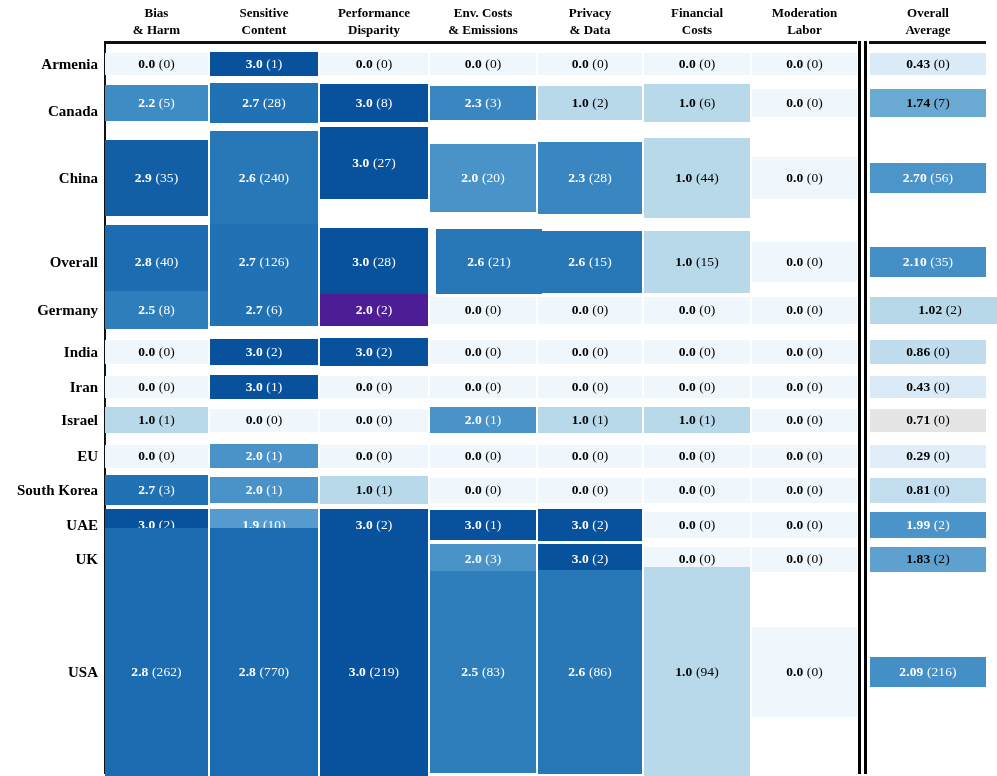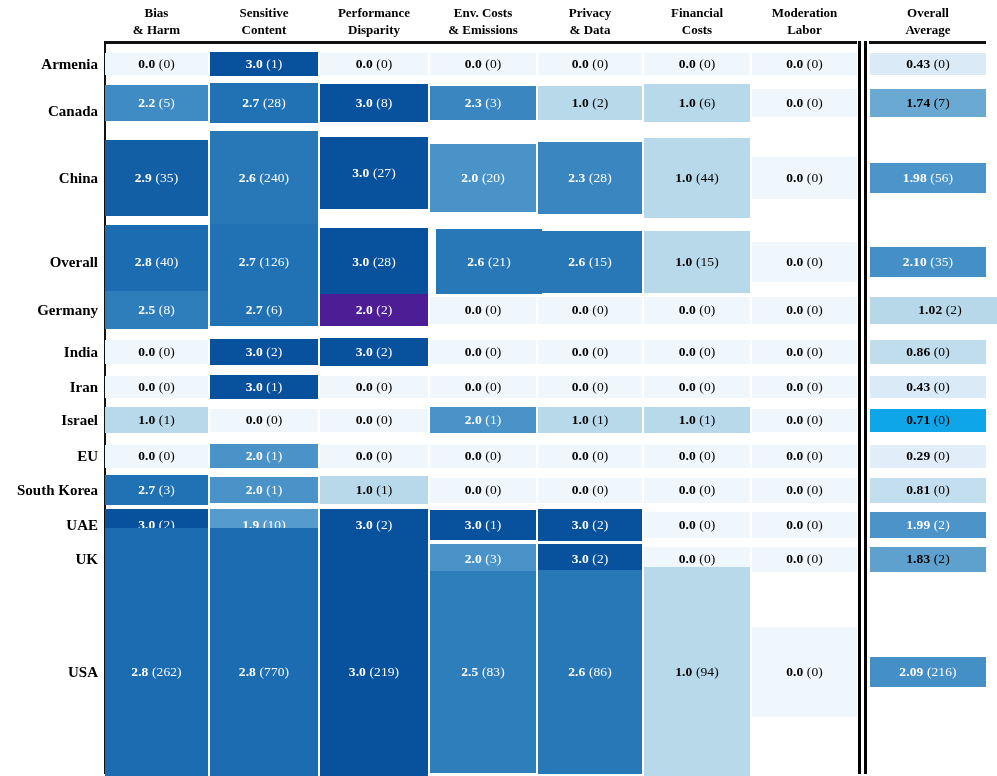--- a/index.html
+++ b/index.html
@@ -176,37 +176,37 @@
       </div>
       <div class="cell light" style="left: 870px; width: 116px; height: 28px; top: 89px; background: rgb(105, 169, 210);">
         <span class="txt"><span class="v">1.74</span> <span class="n">(7)</span></span>
       </div>
       <div class="cell dark" style="left: 105px; width: 103px; height: 75.8947px; top: 140.053px; background: rgb(18, 95, 166);">
         <span class="txt"><span class="v">2.9</span> <span class="n">(35)</span></span>
       </div>
       <div class="cell dark" style="left: 210px; width: 108px; height: 93.7736px; top: 131.113px; background: rgb(40, 120, 184);">
         <span class="txt"><span class="v">2.6</span> <span class="n">(240)</span></span>
       </div>
-      <div class="cell dark" style="left: 320px; width: 108px; height: 71.7701px; top: 137px; background: rgb(8, 81, 156);">
+      <div class="cell dark" style="left: 320px; width: 108px; height: 71.7701px; top: 127px; background: rgb(8, 81, 156);">
         <span class="txt"><span class="v">3.0</span> <span class="n">(27)</span></span>
       </div>
       <div class="cell dark" style="left: 430px; width: 106px; height: 67.622px; top: 144.189px; background: rgb(74, 147, 201);">
         <span class="txt"><span class="v">2.0</span> <span class="n">(20)</span></span>
       </div>
       <div class="cell dark" style="left: 538px; width: 104px; height: 72.3163px; top: 141.842px; background: rgb(57, 134, 193);">
         <span class="txt"><span class="v">2.3</span> <span class="n">(28)</span></span>
       </div>
       <div class="cell light" style="left: 644px; width: 106px; height: 80.0035px; top: 137.998px; background: rgb(184, 217, 234);">
         <span class="txt"><span class="v">1.0</span> <span class="n">(44)</span></span>
       </div>
       <div class="cell light" style="left: 752px; width: 105px; height: 42px; top: 157px; background: rgb(239, 246, 252);">
         <span class="txt"><span class="v">0.0</span> <span class="n">(0)</span></span>
       </div>
       <div class="cell dark" style="left: 870px; width: 116px; height: 30px; top: 163px; background: rgb(76, 149, 202);">
-        <span class="txt"><span class="v">1.98</span> <span class="n">(56)</span></span>
+        <span class="txt"><span class="v">2.70</span> <span class="n">(56)</span></span>
       </div>
       <div class="cell dark" style="left: 105px; width: 103px; height: 74.5095px; top: 224.745px; background: rgb(27, 108, 176);">
         <span class="txt"><span class="v">2.8</span> <span class="n">(40)</span></span>
       </div>
       <div class="cell dark" style="left: 210px; width: 108px; height: 75.7272px; top: 224.136px; background: rgb(33, 114, 180);">
         <span class="txt"><span class="v">2.7</span> <span class="n">(126)</span></span>
       </div>
       <div class="cell dark" style="left: 320px; width: 108px; height: 68.8727px; top: 227.564px; background: rgb(8, 81, 156);">
         <span class="txt"><span class="v">3.0</span> <span class="n">(28)</span></span>
       </div>
@@ -311,21 +311,21 @@
       </div>
       <div class="cell light" style="left: 538px; width: 104px; height: 26.1374px; top: 406.931px; background: rgb(184, 217, 234);">
         <span class="txt"><span class="v">1.0</span> <span class="n">(1)</span></span>
       </div>
       <div class="cell light" style="left: 644px; width: 106px; height: 26.1374px; top: 406.931px; background: rgb(184, 217, 234);">
         <span class="txt"><span class="v">1.0</span> <span class="n">(1)</span></span>
       </div>
       <div class="cell light" style="left: 752px; width: 105px; height: 23px; top: 408.5px; background: rgb(239, 246, 252);">
         <span class="txt"><span class="v">0.0</span> <span class="n">(0)</span></span>
       </div>
-      <div class="cell light" style="left: 870px; width: 116px; height: 23px; top: 408.5px; background: #0ea5e9;">
+      <div class="cell light" style="left: 870px; width: 116px; height: 23px; top: 408.5px; background: #e5e5e5;">
         <span class="txt"><span class="v">0.71</span> <span class="n">(0)</span></span>
       </div>
       <div class="cell light" style="left: 105px; width: 103px; height: 23px; top: 444.5px; background: rgb(239, 246, 252);">
         <span class="txt"><span class="v">0.0</span> <span class="n">(0)</span></span>
       </div>
       <div class="cell dark" style="left: 210px; width: 108px; height: 24.8301px; top: 443.585px; background: rgb(74, 147, 201);">
         <span class="txt"><span class="v">2.0</span> <span class="n">(1)</span></span>
       </div>
       <div class="cell light" style="left: 320px; width: 108px; height: 23px; top: 444.5px; background: rgb(239, 246, 252);">
         <span class="txt"><span class="v">0.0</span> <span class="n">(0)</span></span>

